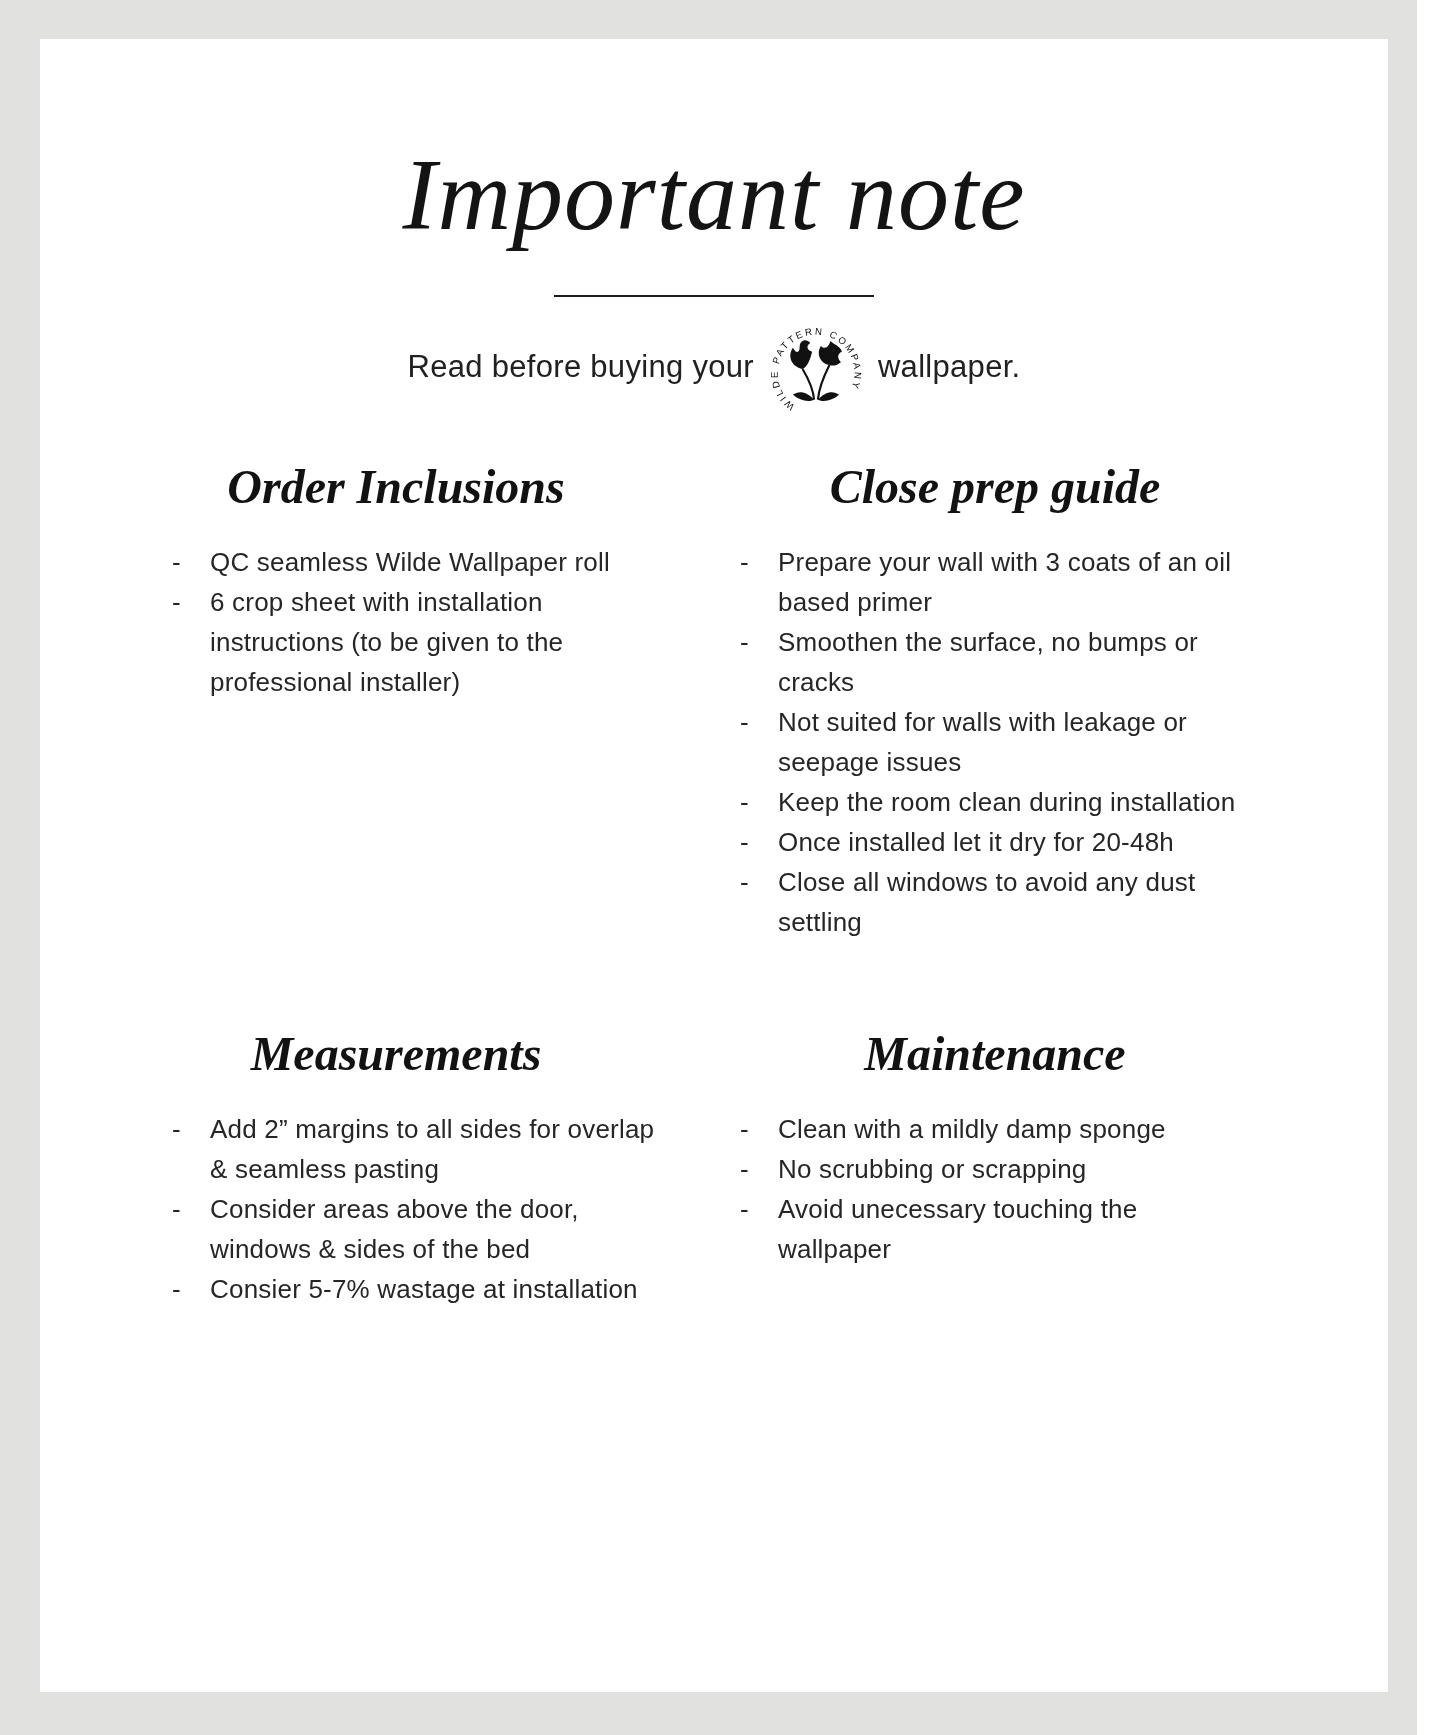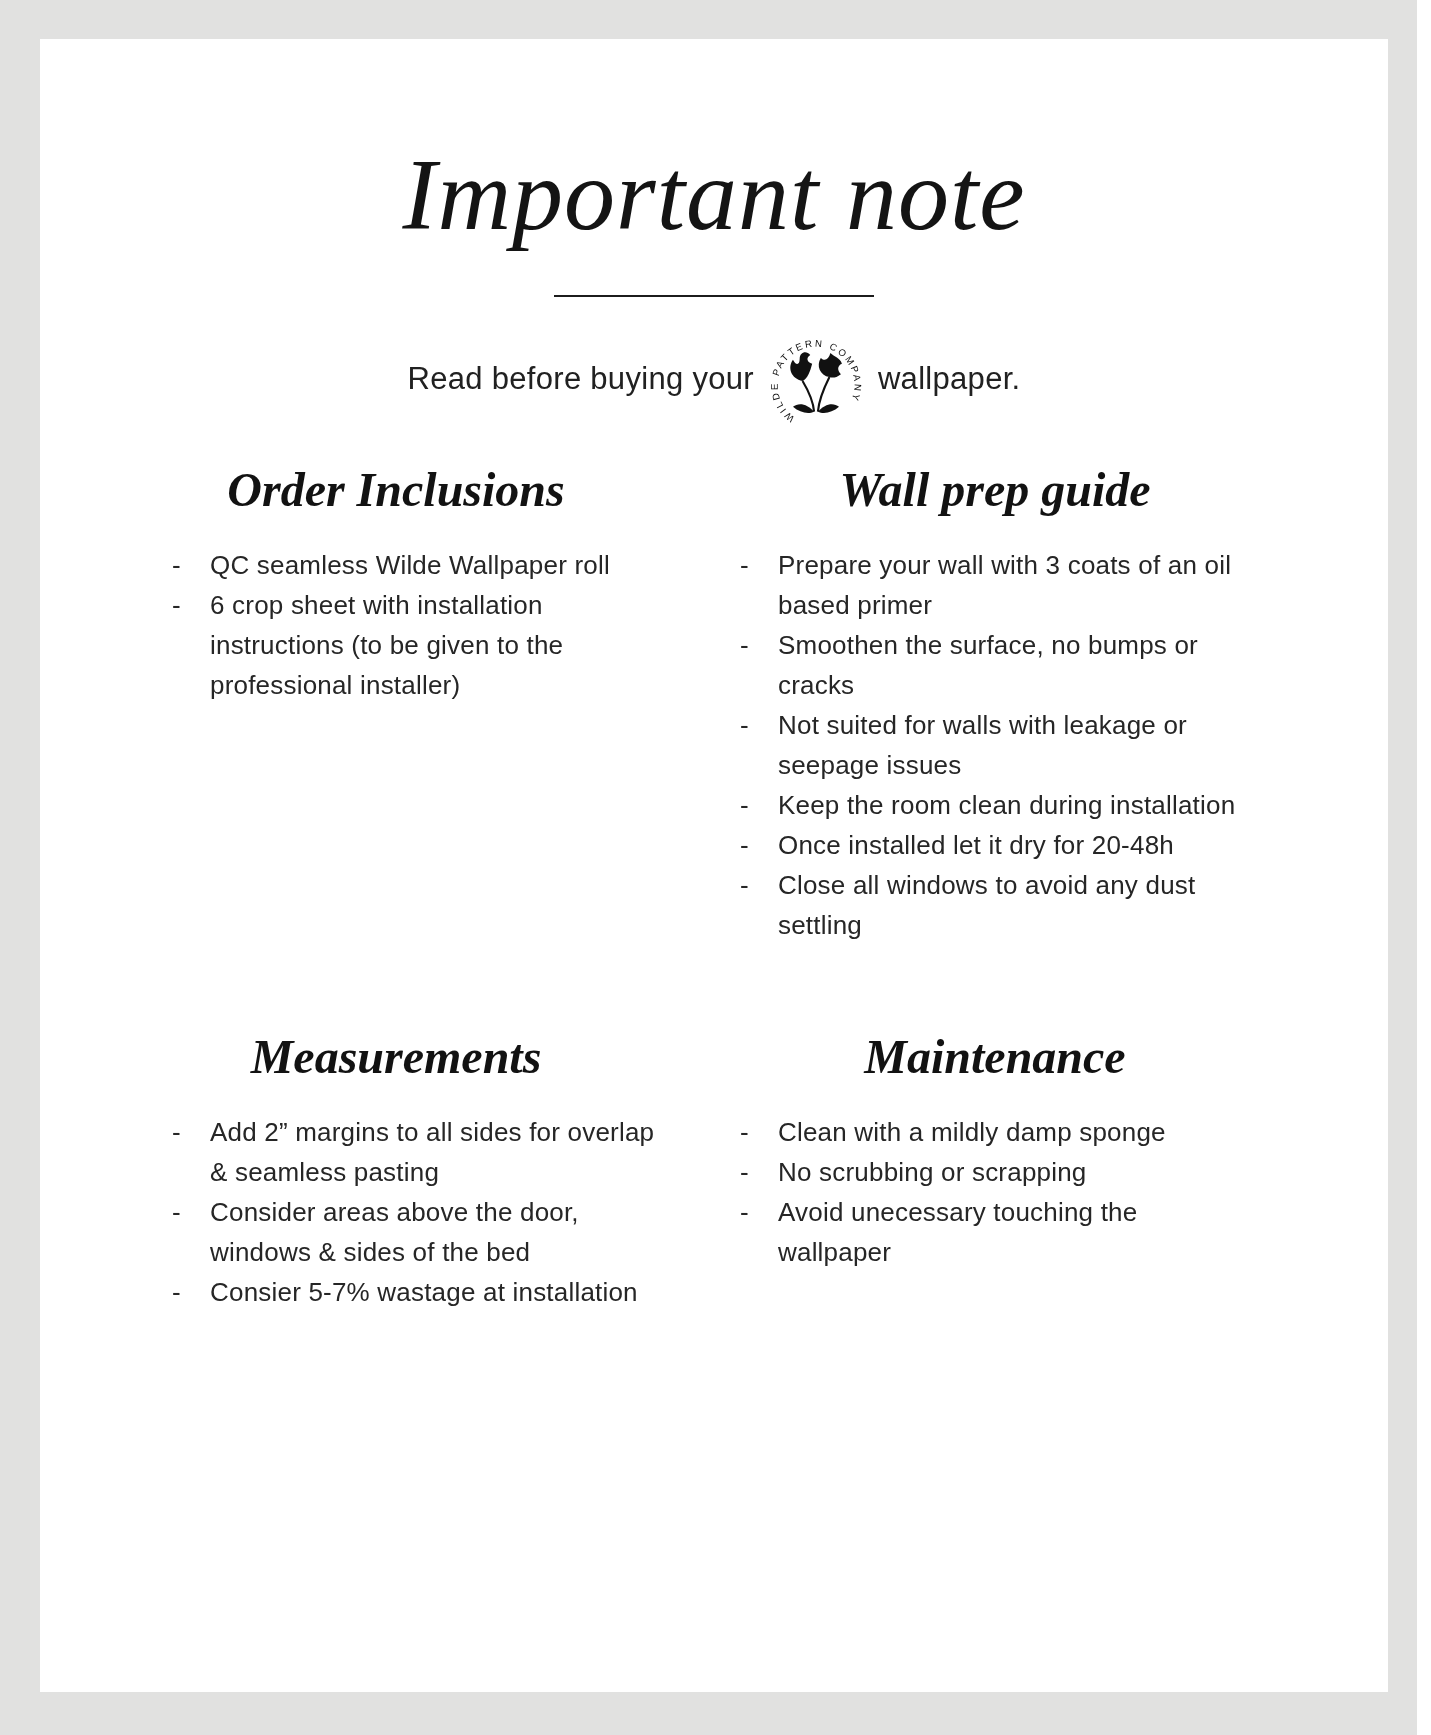--- a/index.html
+++ b/index.html
@@ -37,38 +37,38 @@
   }
 
   .divider {
     width: 320px;
     border: 0;
     border-top: 2px solid #1c1c1c;
     margin: 44px auto 0 auto;
   }
 
   .subtitle {
-    margin-top: 34px;
+    margin-top: 22px;
     display: flex;
     justify-content: center;
     align-items: center;
     gap: 14px;
     font-size: 31px;
     letter-spacing: 0.3px;
     color: #212121;
   }
 
   .logo { width: 96px; height: 96px; flex: 0 0 auto; display: block; }
 
   .columns {
     display: grid;
     grid-template-columns: 488px 510px;
     column-gap: 80px;
     row-gap: 84px;
-    margin: 35px 0 0 132px;
+    margin: 44px 0 0 132px;
   }
 
   .section-title {
     margin: 0 0 28px 0;
     text-align: center;
     font-family: "Liberation Serif", "DejaVu Serif", serif;
     font-style: italic;
     font-weight: 700;
     font-size: 48px;
     line-height: 55px;
@@ -134,21 +134,21 @@
             <span class="item-text">QC seamless Wilde Wallpaper roll</span>
           </li>
           <li>
             <span class="item-marker">-</span>
             <span class="item-text">6 crop sheet with installation instructions (to be given to the professional installer)</span>
           </li>
         </ul>
       </section>
 
       <section class="col-right">
-        <h2 class="section-title">Wall prep guide</h2>
+        <h2 class="section-title">Close prep guide</h2>
         <ul class="list">
           <li>
             <span class="item-marker">-</span>
             <span class="item-text">Prepare your wall with 3 coats of an oil based primer</span>
           </li>
           <li>
             <span class="item-marker">-</span>
             <span class="item-text">Smoothen the surface, no bumps or cracks</span>
           </li>
           <li>

